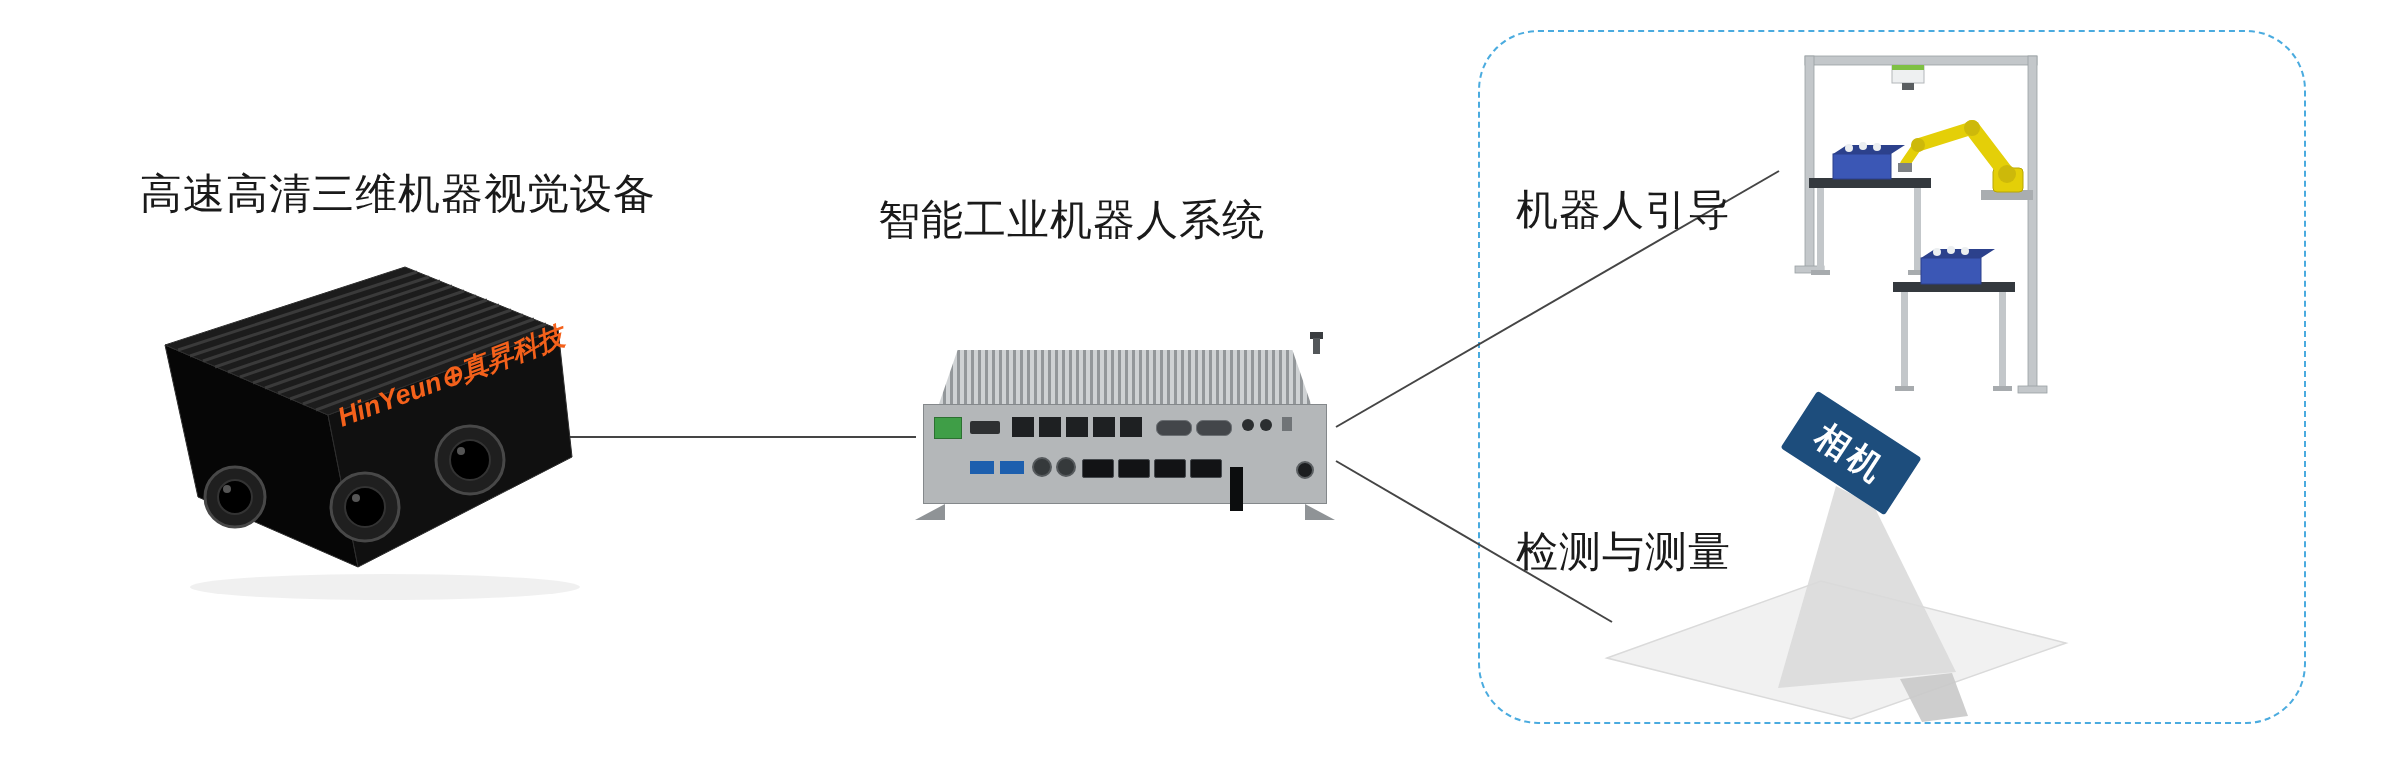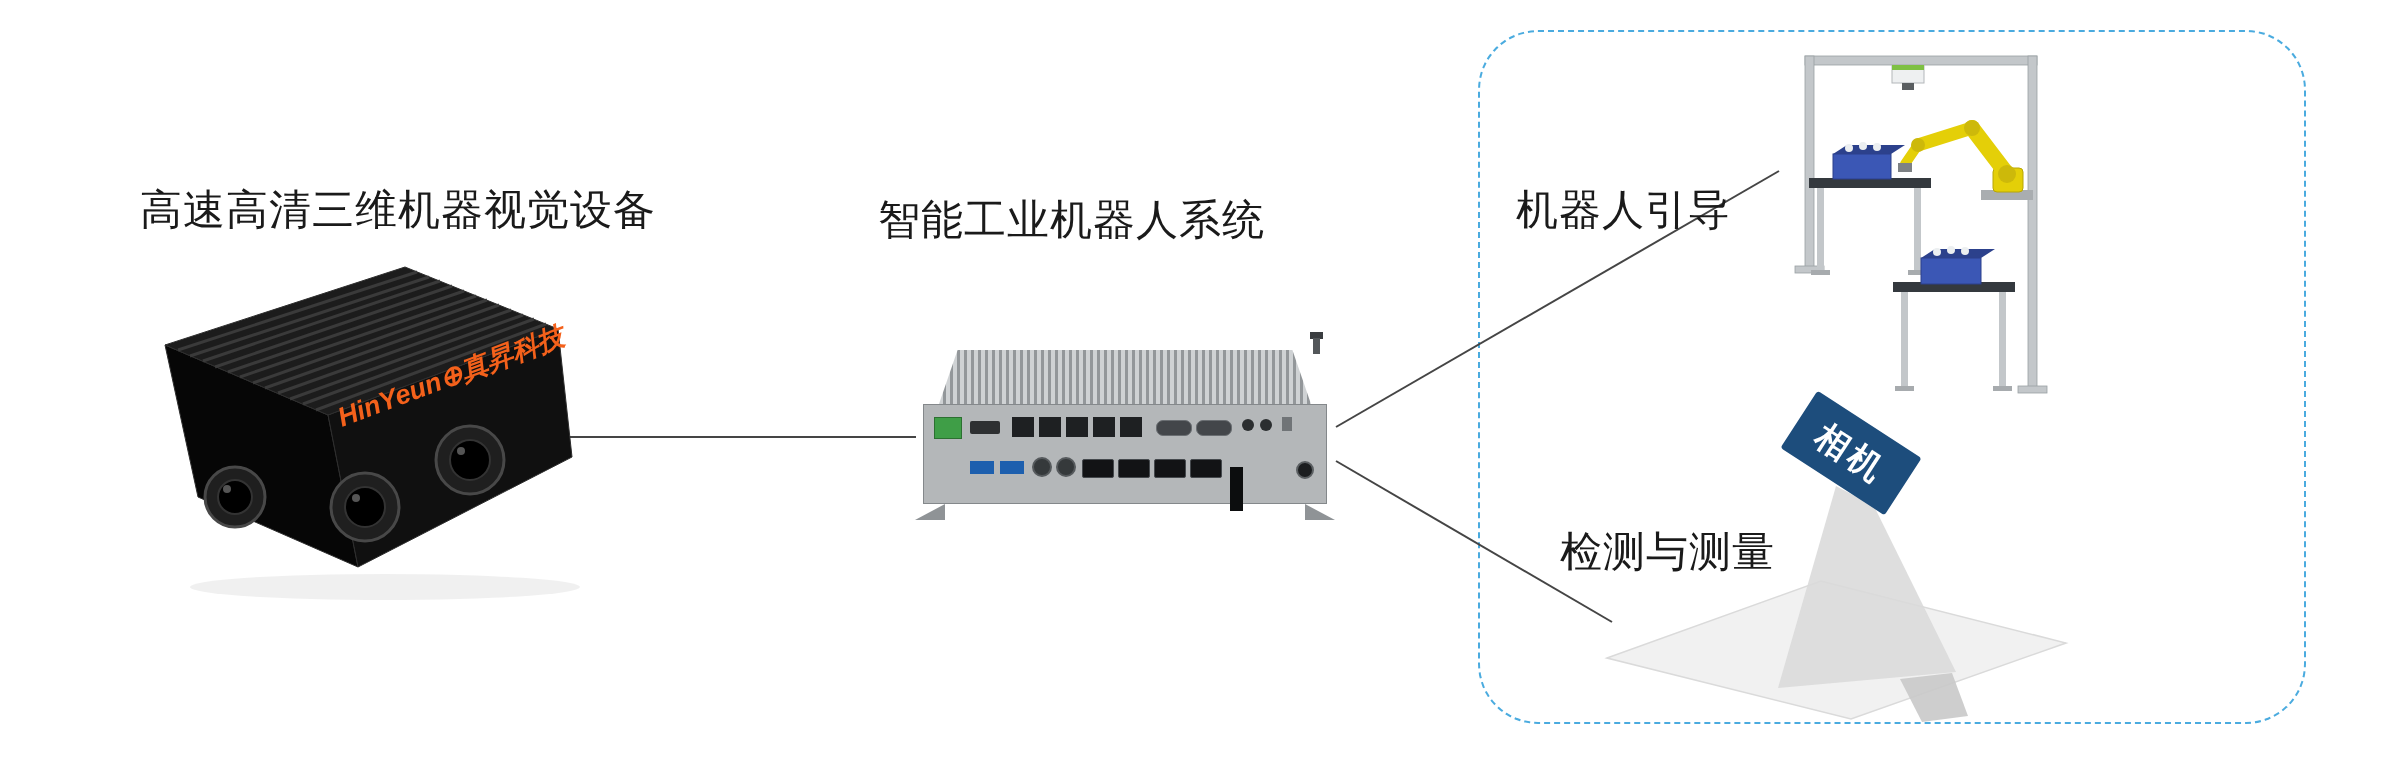--- a/index.html
+++ b/index.html
@@ -3,24 +3,24 @@
 <meta charset="utf-8">
 <style>
   html,body { margin:0; padding:0; background:#ffffff; }
   body { font-family:"Liberation Sans", sans-serif; }
   .canvas {
     position:relative; width:2399px; height:777px; background:#ffffff; overflow:hidden;
   }
   .label {
     position:absolute; font-size:42px; color:#1a1a1a; letter-spacing:1px; white-space:nowrap;
   }
-  .label-left   { left:140px;  top:182px; }
+  .label-left   { left:140px;  top:166px; }
   .label-middle { left:878px;  top:192px; }
   .label-robot  { left:1516px; top:182px;font-family:Liberation Mono, monospace; }
-  .label-detect { left:1516px; top:524px;margin-left:44px; }
+  .label-detect { left:1516px; top:524px; }
 
   .dashed-box {
     position:absolute; left:1478px; top:30px; width:824px; height:690px;
     border:2px dashed #4aabdf; border-radius:60px; background:transparent;
   }
 
   .connectors { position:absolute; left:0; top:0; width:2399px; height:777px; pointer-events:none; }
 
   .camera-svg { position:absolute; left:110px; top:245px; width:470px; height:360px; }
   .robot-svg  { position:absolute; left:1775px; top:42px; width:290px; height:360px; }

